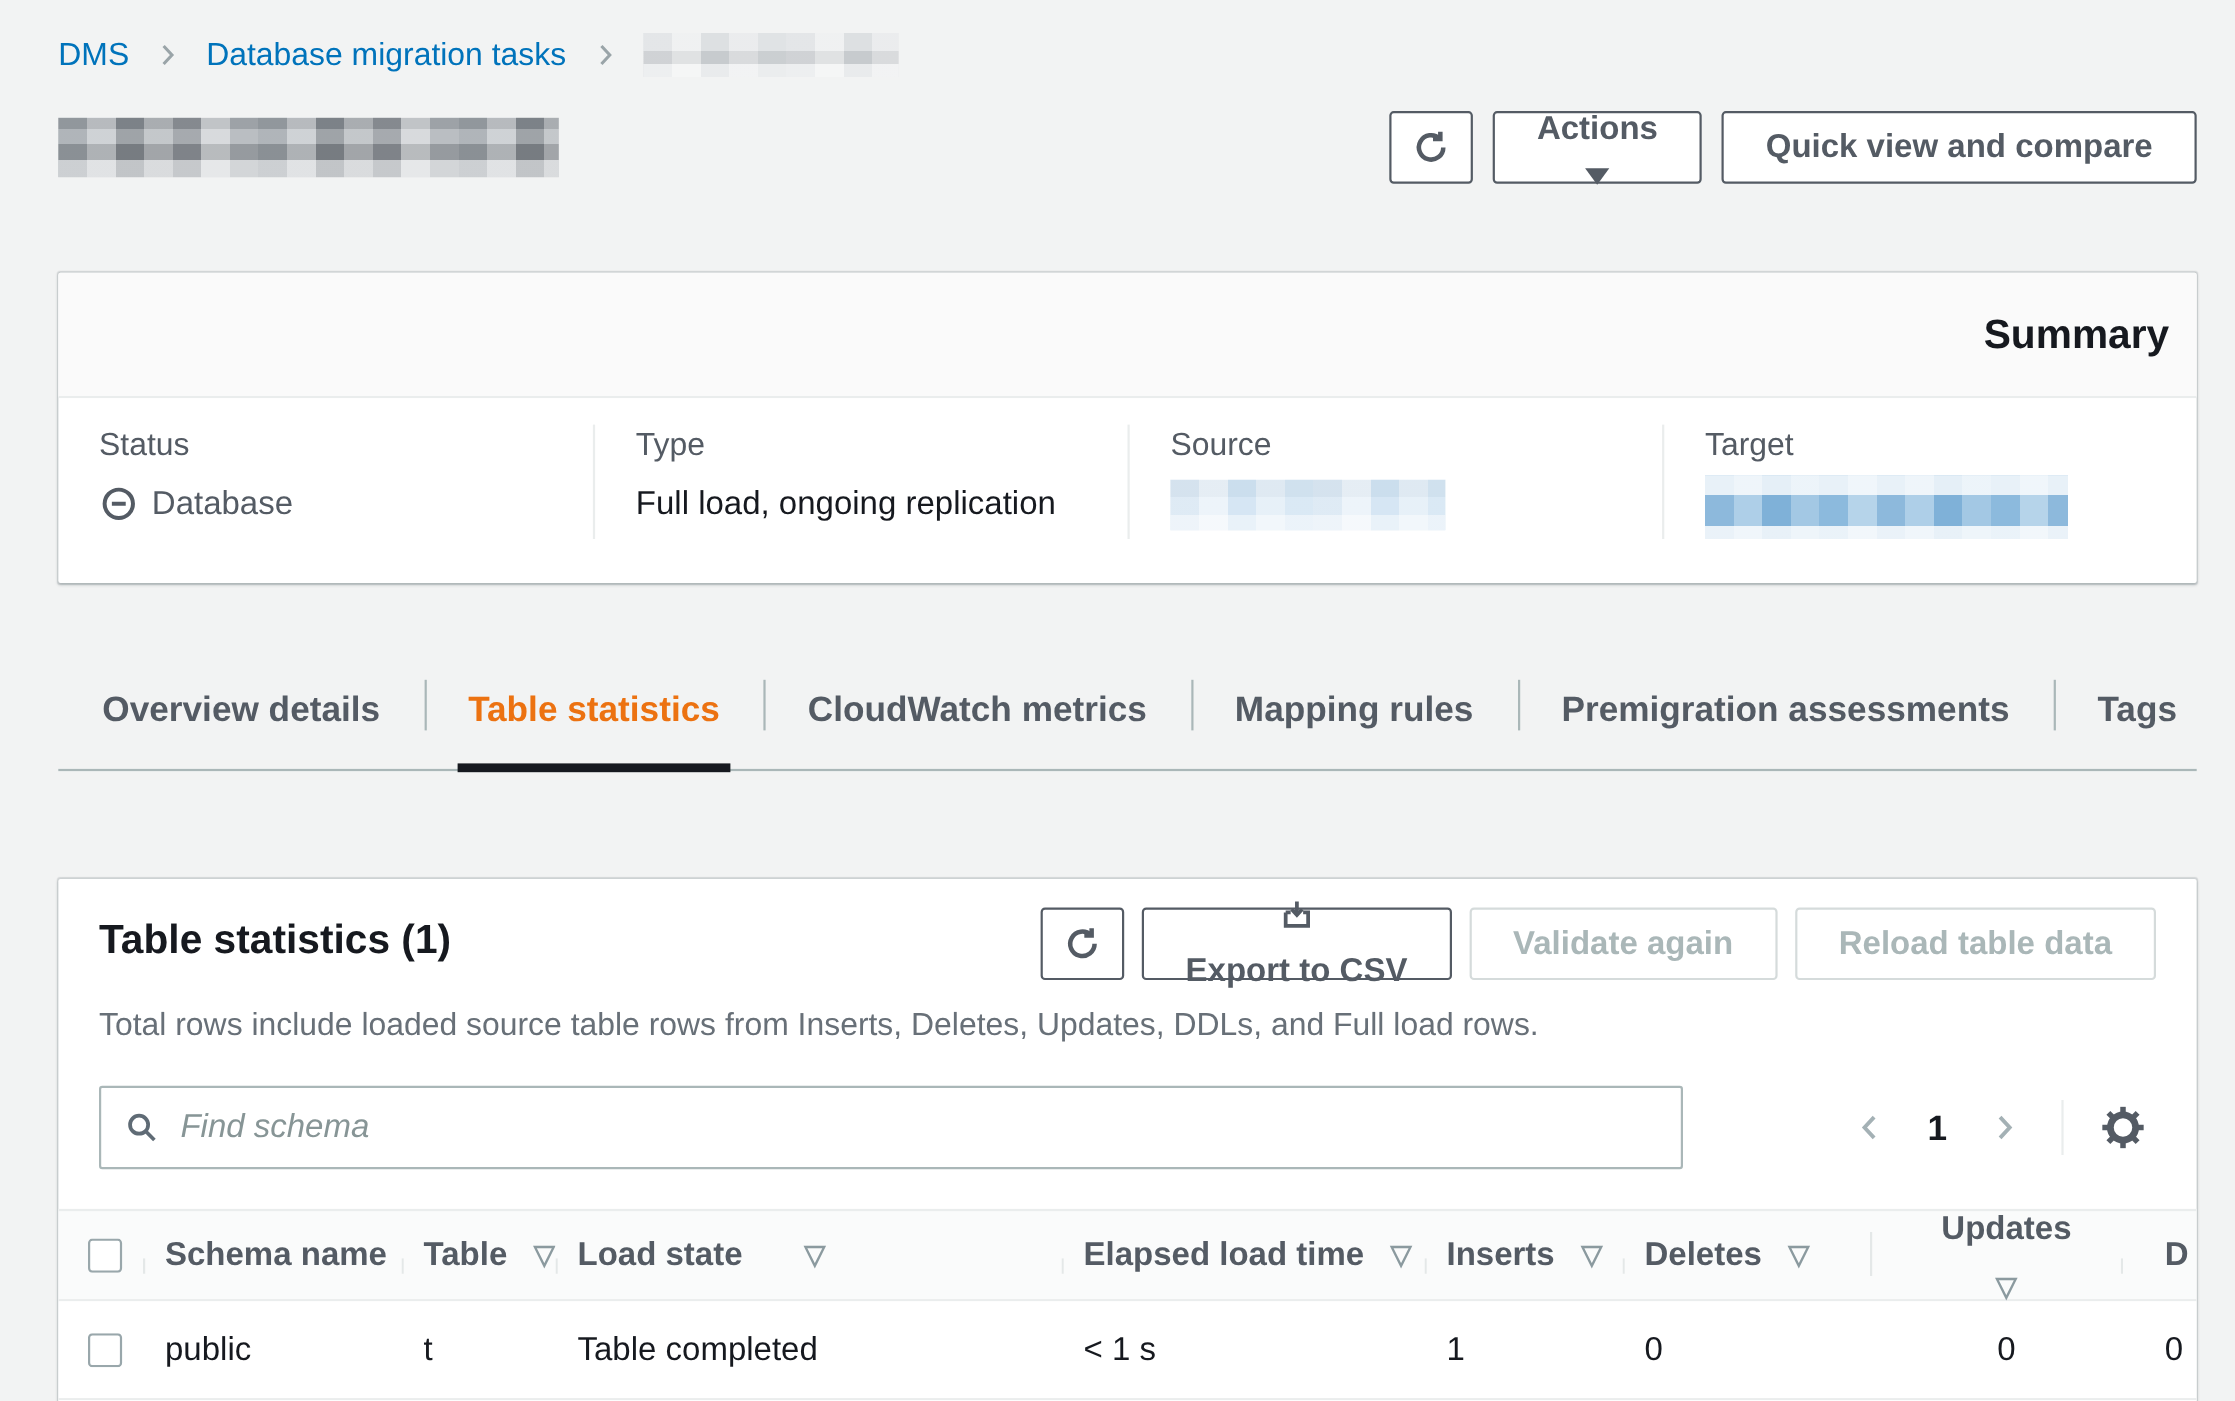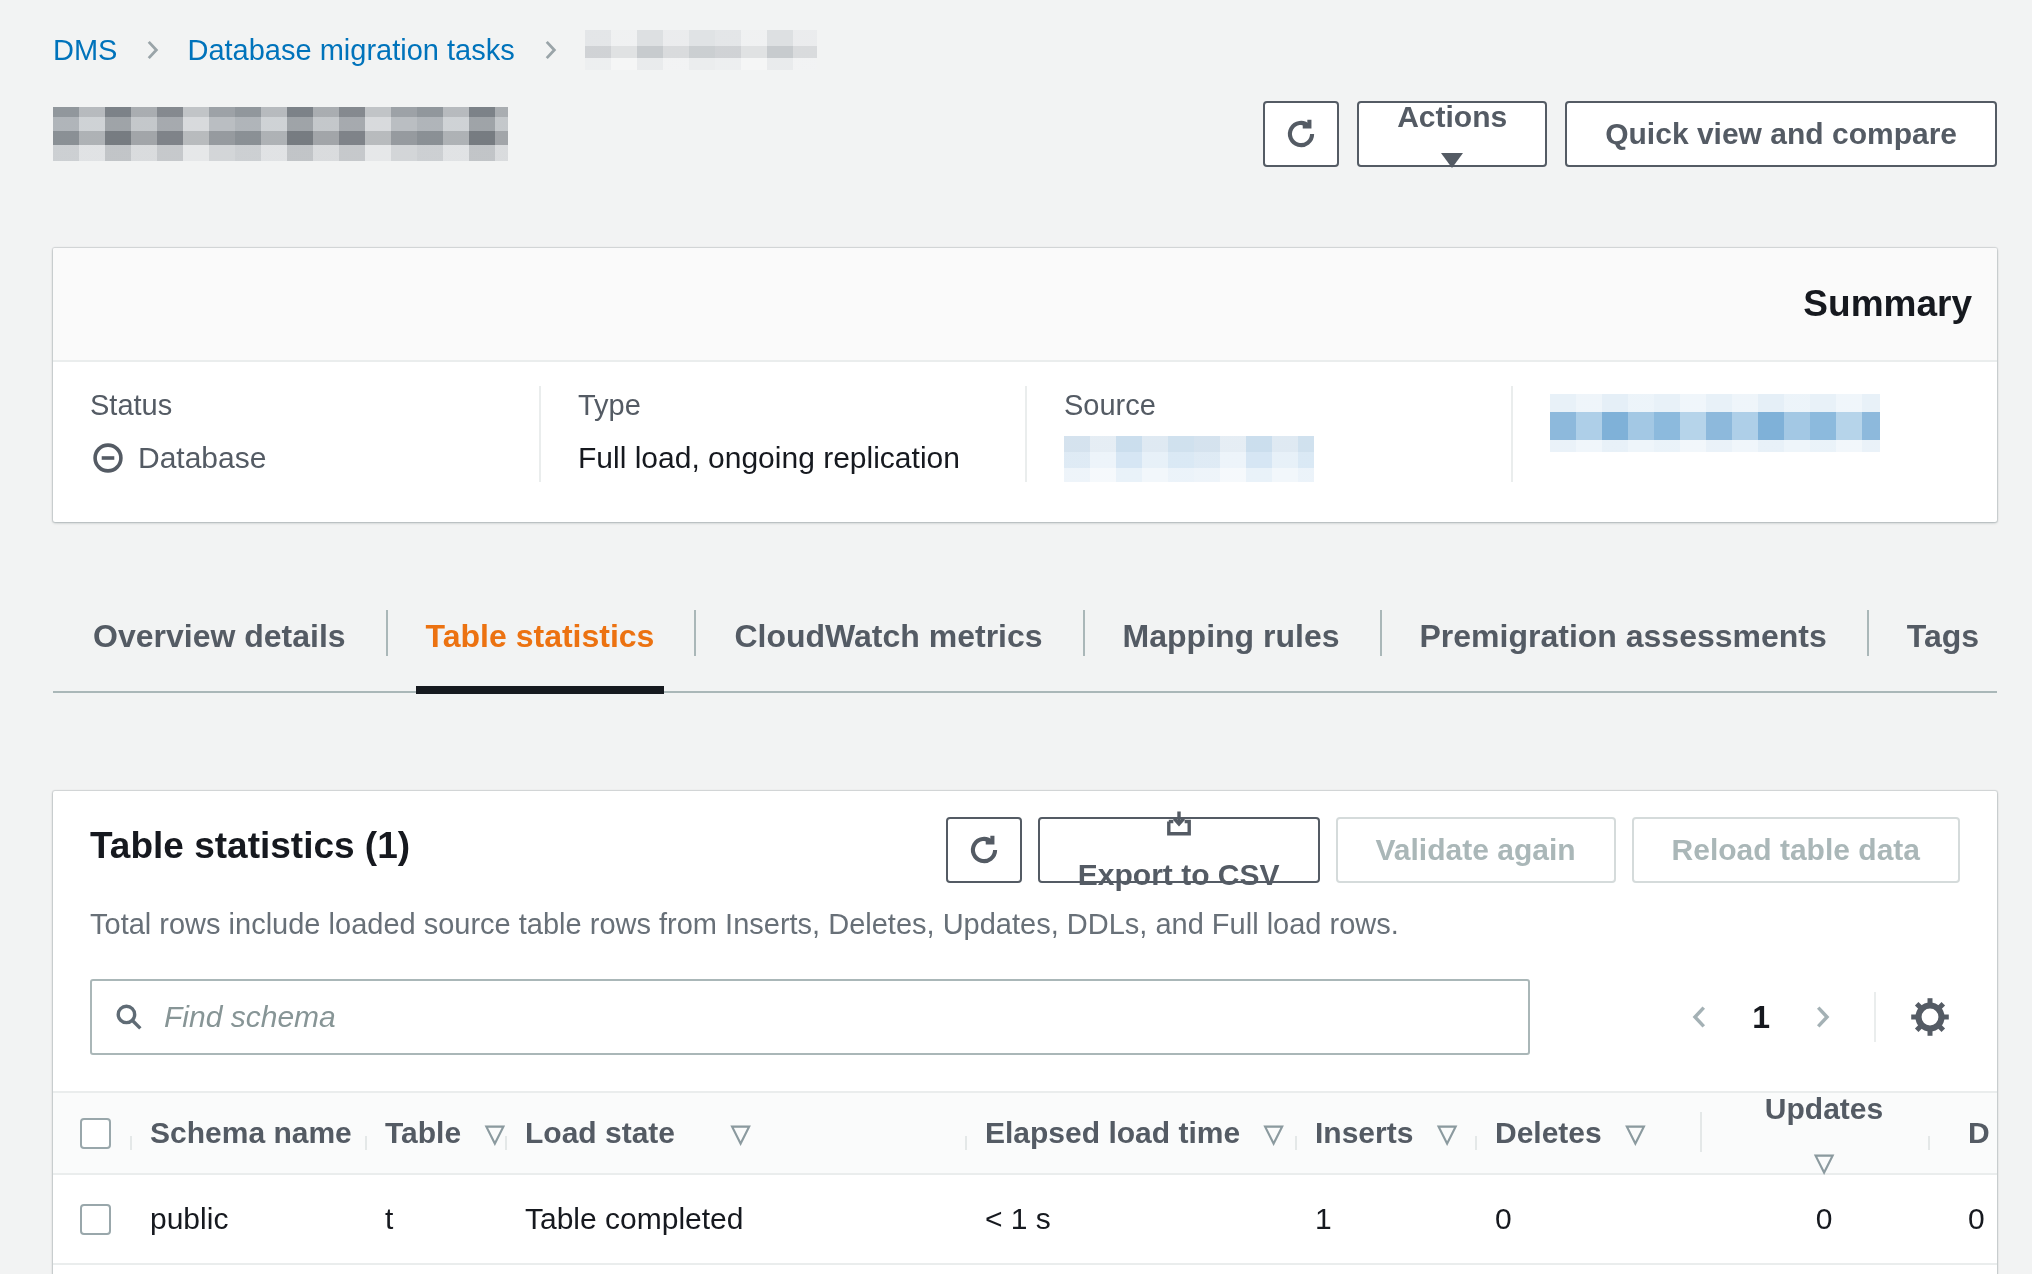--- a/index.html
+++ b/index.html
@@ -197,20 +197,21 @@
       </div>
       <div class="summary-col">
         <div class="field-label">Type</div>
         <div class="field-value">Full load, ongoing replication</div>
       </div>
       <div class="summary-col">
         <div class="field-label">Source</div>
         <div class="redacted-src mosaic"></div>
       </div>
       <div class="summary-col">
+        <div class="field-label">Target</div>
         <div class="redacted-tgt mosaic"></div>
       </div>
     </div>
   </div>
 
   <div class="tabs-wrap">
     <div class="tabs">
       <div class="tab">Overview details</div>
       <div class="tab tab-active">Table statistics</div>
       <div class="tab">CloudWatch metrics</div>

